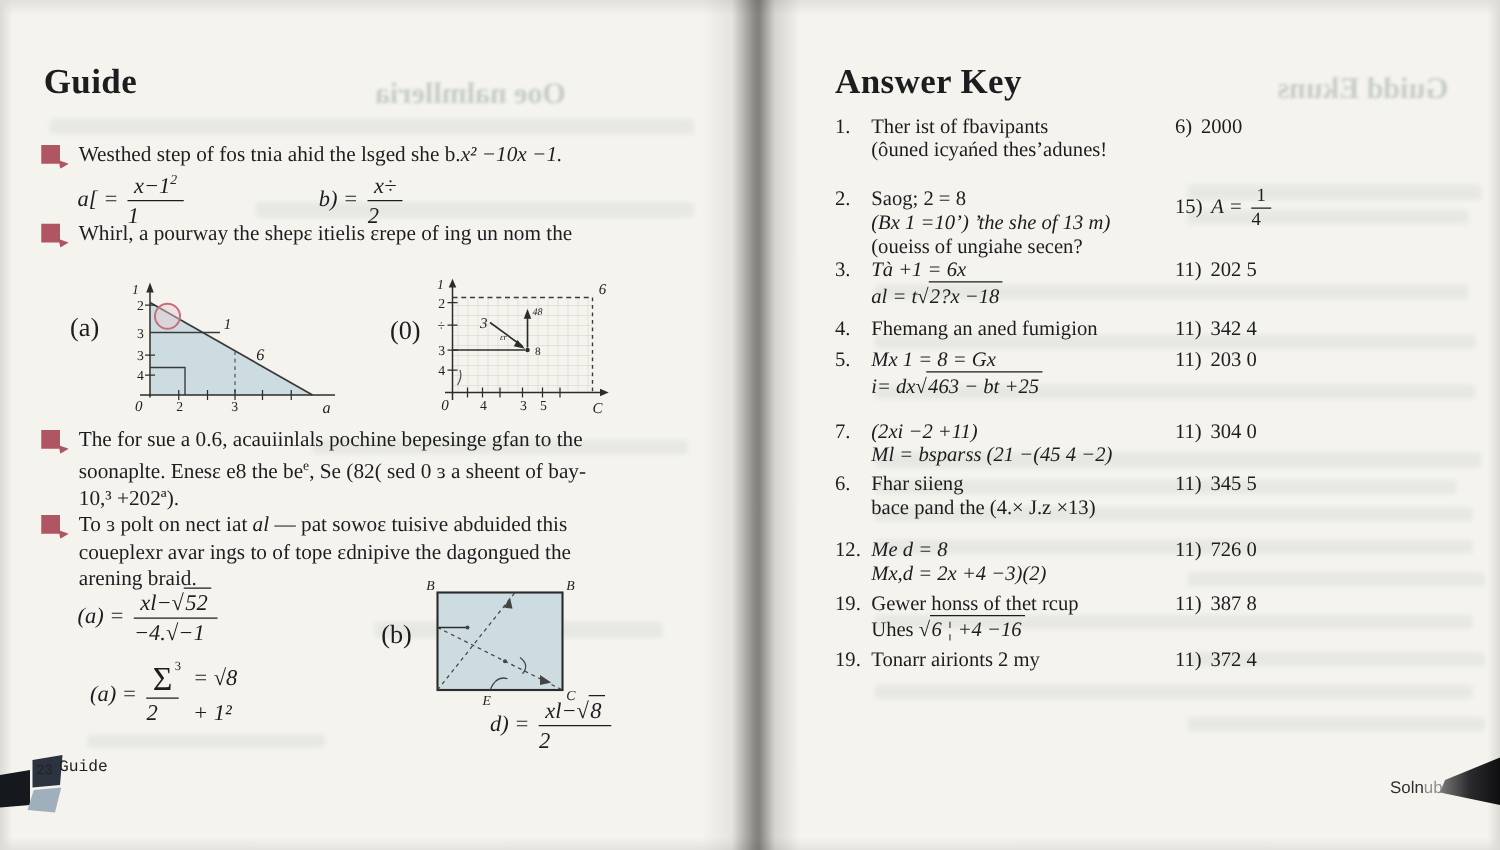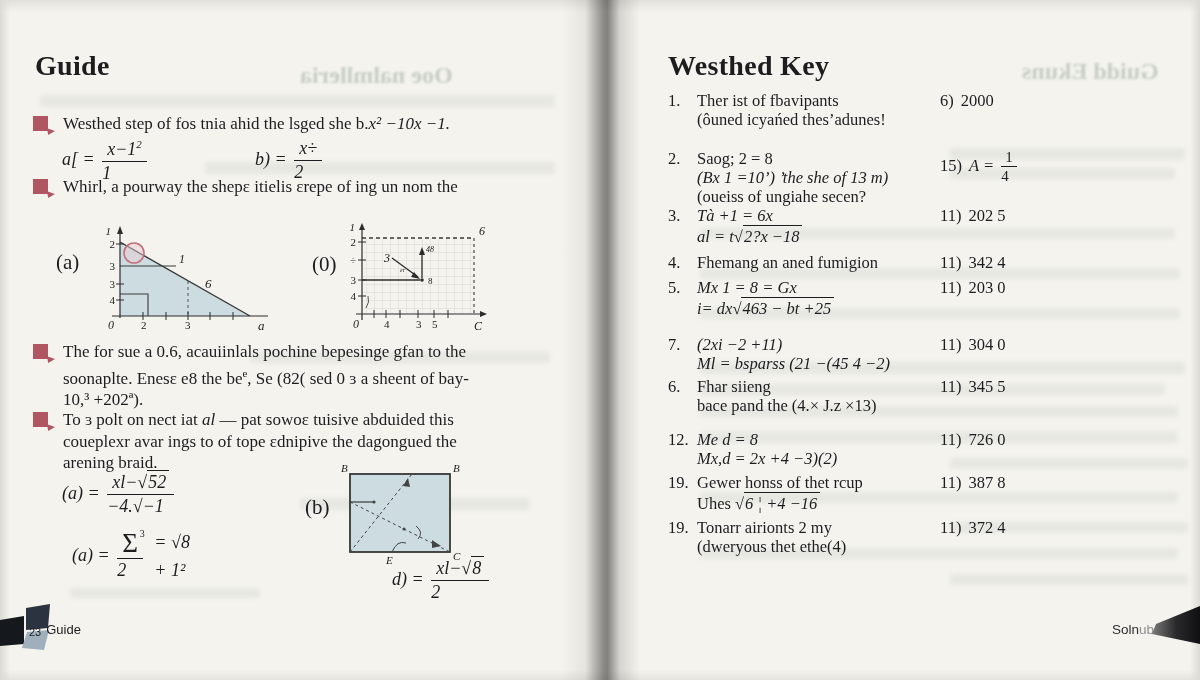--- a/index.html
+++ b/index.html
@@ -52,22 +52,22 @@
   .ak-wrap{position:absolute;left:668px;top:91px;width:525px}
   .ak-item{position:relative;padding-left:29px;font-size:16.5px}
   .ak-num{position:absolute;left:0;top:0}
   .ak-line{min-height:19px;line-height:19px}
   .ak-line.sqline{height:24px;line-height:24px}
   .ak-ans{position:absolute;left:272px;top:0;white-space:nowrap}
   .ak-ans .gap{display:inline-block;width:7px}
   .frac.small{font-size:15px}
   .frac.small .num{padding:0 4px;border-bottom-width:1.3px}
   
-  .foot-left-text{position:absolute;left:29px;top:622px;
-    font-family:Liberation Sans, sans-serif;font-size:13px;color:#222}
+  .foot-left-text{position:absolute;left:29px;top:606px;
+    font-family:Liberation Mono, monospace;font-size:13px;color:#222}
   .foot-left-text .n{font-size:11px;position:relative;top:2px;margin-right:5px}
   .foot-right{position:absolute;left:1112px;top:622px;
     font-family:"Liberation Sans","DejaVu Sans",sans-serif;font-size:13.5px;white-space:nowrap}
   .foot-right .dark{color:#2e2e30}
   .foot-right .fade{color:#8f8f8f;filter:blur(.5px)}
   svg text{font-family:"Liberation Serif","DejaVu Serif",serif}
 </style>
 </head>
 <body>
 
@@ -268,21 +268,21 @@
 
 <svg class="abs" style="left:0;top:604px" width="85" height="56" viewBox="0 0 85 56">
   <polygon points="0,16 24,12 24,40 0,42" fill="#15181c"></polygon>
   <polygon points="26,4 50,0 48,24 26,26" fill="#2b3340"></polygon>
   <polygon points="27,28 49,26 44,46 22,44" fill="#9fb0bc"></polygon>
 </svg>
 <div class="foot-left-text">
   <span class="n">23</span><span>Guide</span>
 </div>
 
-<div class="abs page-title" style="left:668px;top:50px">Westhed Key</div>
+<div class="abs page-title" style="left:668px;top:50px">Answer Key</div>
 
 <div class="ak-wrap">
 
   <div class="ak-item" style="margin-bottom:20px">
     <span class="ak-num">1.</span>
     <div class="ak-line">Ther ist of fbavipants</div>
     <div class="ak-line">(ôuned icyańed thes’adunes!</div>
     <span class="ak-ans"><span>6)</span><span class="gap"></span><span>2000</span></span>
   </div>
 
@@ -339,21 +339,20 @@
   <div class="ak-item" style="margin-bottom:2px">
     <span class="ak-num">19.</span>
     <div class="ak-line">Gewer honss of thet rcup</div>
     <div class="ak-line sqline"><span>Uhes </span><span class="rt">√</span><span class="rad it">6 ¦ +4 −16</span></div>
     <span class="ak-ans"><span>11)</span><span class="gap"></span><span>387 8</span></span>
   </div>
 
   <div class="ak-item">
     <span class="ak-num">19.</span>
     <div class="ak-line">Tonarr airionts 2 my</div>
-    <div class="ak-line">(dweryous thet ethe(4)</div>
     <span class="ak-ans"><span>11)</span><span class="gap"></span><span>372 4</span></span>
   </div>
 
 </div>
 
 <div class="foot-right">
   <span class="dark">Soln</span><span class="fade">uberibo..</span>
 </div>
 <svg class="abs" style="right:0;top:598px" width="60" height="52" viewBox="0 0 60 52">
   <defs>

